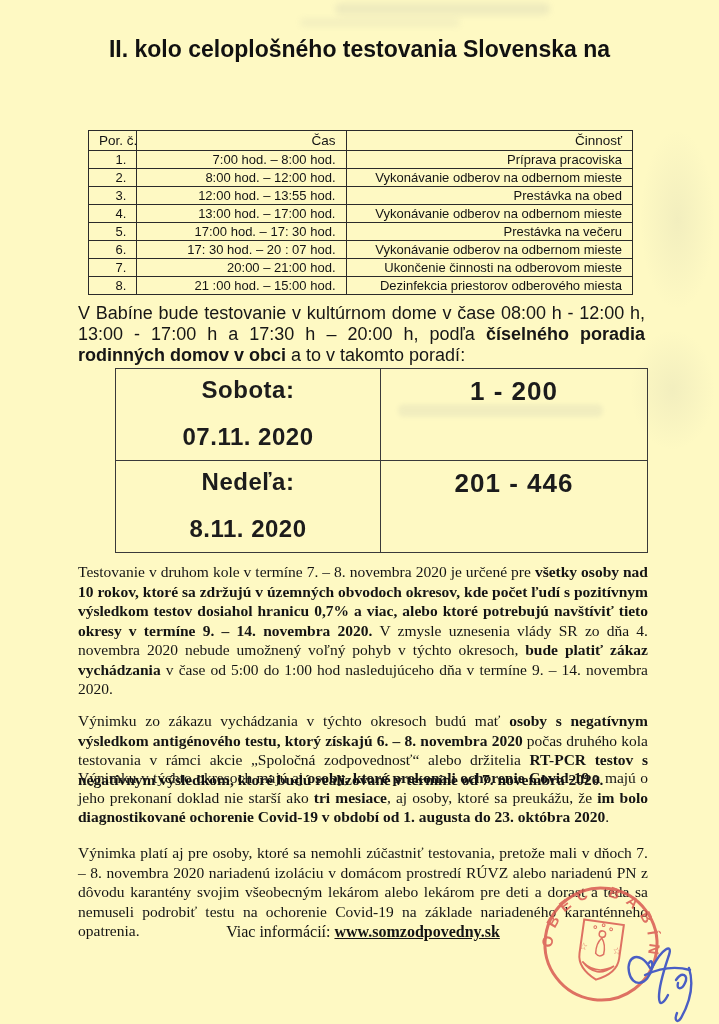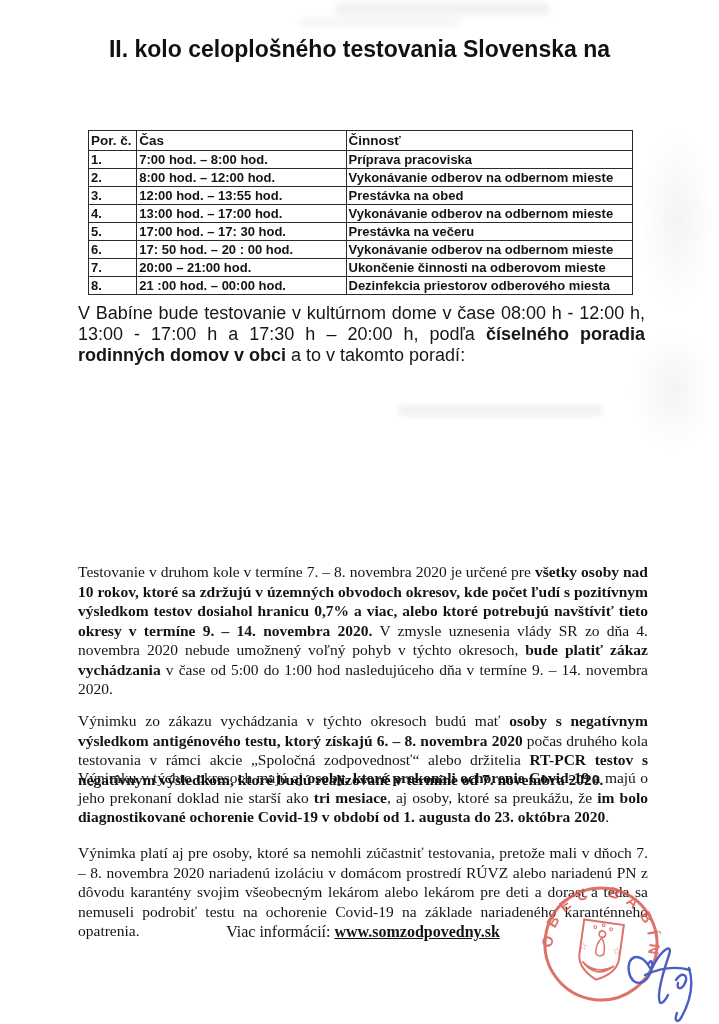--- a/index.html
+++ b/index.html
@@ -1,40 +1,40 @@
 <!DOCTYPE html>
 <html><head>
 <meta charset="utf-8">
 <style>
   * { margin:0; padding:0; box-sizing:border-box; }
   html,body { background:#e8e8e8; }
   .page {
     position:relative; width:719px; height:1024px;
-    background:#ffffff; overflow:hidden; margin:0 auto;
+    background:#fef9c3; overflow:hidden; margin:0 auto;
     color:#1a1a1a;
     font-family:"Liberation Sans", sans-serif;
   }
   
   .smudge { position:absolute; background:#8f959c; filter:blur(3px); border-radius:6px; pointer-events:none; }
   .paper-tint { position:absolute; background:radial-gradient(closest-side, rgba(140,145,150,0.10), rgba(140,145,150,0)); pointer-events:none; }
 
   .doc-title {
     position:absolute; top:32px; left:40px; right:40px;
     text-align:center; font-weight:bold; font-size:23px; line-height:35px;
     color:#111;
   }
 
   
   table.t1 {
     position:absolute; left:88px; top:130px; width:545px;
     border-collapse:collapse; table-layout:fixed;
   }
   table.t1 th, table.t1 td {
-    border:1px solid #2b2b2b; text-align:left; vertical-align:middle;
-    font-weight:bold; font-size:13px; height:18px; padding:0 2px;
+    border:1px solid #2b2b2b; text-align:right; vertical-align:middle;
+    font-weight:normal; font-size:13px; height:18px; padding:0 10px;
     white-space:nowrap; overflow:hidden; color:#141414;
   }
   table.t1 th { height:20px; font-size:13.5px; }
   .c-num { width:45px; } .c-time { width:195px; } .c-act { width:267px; }
 
   .intro {
     position:absolute; left:78px; top:303px; width:567px;
     font-size:18px; line-height:21px; text-align:justify; color:#161616;
   }
 
@@ -113,38 +113,60 @@
       <td>13:00 hod. – 17:00 hod.</td>
       <td>Vykonávanie odberov na odbernom mieste</td>
     </tr>
     <tr>
       <td>5.</td>
       <td>17:00 hod. – 17: 30 hod.</td>
       <td>Prestávka na večeru</td>
     </tr>
     <tr>
       <td>6.</td>
-      <td>17: 50 hod. – 20 : 00 hod.</td>
+      <td>17: 30 hod. – 20 : 07 hod.</td>
       <td>Vykonávanie odberov na odbernom mieste</td>
     </tr>
     <tr>
       <td>7.</td>
       <td>20:00 – 21:00 hod.</td>
       <td>Ukončenie činnosti na odberovom mieste</td>
     </tr>
     <tr>
       <td>8.</td>
-      <td>21 :00 hod. – 00:00 hod.</td>
+      <td>21 :00 hod. – 15:00 hod.</td>
       <td>Dezinfekcia priestorov odberového miesta</td>
     </tr>
   </tbody>
     </table>
 
   <p class="intro"><span>V Babíne bude testovanie v kultúrnom dome v čase 08:00 h - 12:00 h, 13:00 - 17:00 h a 17:30 h – 20:00 h, podľa </span><b>číselného poradia rodinných domov v obci</b><span> a to v takomto poradí:</span></p>
 
+  <table class="t2">
+    <tbody>
+        <tr>
+      <td class="day-cell">
+        <div class="day-inner">
+          <div>Sobota:</div>
+          <div>07.11. 2020</div>
+        </div>
+      </td>
+      <td class="range-cell">1 - 200</td>
+    </tr>
+    <tr>
+      <td class="day-cell">
+        <div class="day-inner">
+          <div>Nedeľa:</div>
+          <div>8.11. 2020</div>
+        </div>
+      </td>
+      <td class="range-cell">201 - 446</td>
+    </tr>
+  </tbody>
+    </table>
 
   <p class="serif-block" id="para1"><span>Testovanie v druhom kole v termíne 7. – 8. novembra 2020 je určené pre </span><b>všetky osoby nad 10 rokov, ktoré sa zdržujú v územných obvodoch okresov, kde počet ľudí s pozitívnym výsledkom testov dosiahol hranicu 0,7% a viac, alebo ktoré potrebujú navštíviť tieto okresy v termíne 9. – 14. novembra 2020.</b><span> V zmysle uznesenia vlády SR zo dňa 4. novembra 2020 nebude umožnený voľný pohyb v týchto okresoch, </span><b>bude platiť zákaz vychádzania</b><span> v čase od 5:00 do 1:00 hod nasledujúceho dňa v termíne 9. – 14. novembra 2020.</span></p>
 
   <p class="serif-block" id="para2"><span>Výnimku zo zákazu vychádzania v týchto okresoch budú mať </span><b>osoby s negatívnym výsledkom antigénového testu, ktorý získajú 6. – 8. novembra 2020</b><span> počas druhého kola testovania v rámci akcie „Spoločná zodpovednosť“ alebo držitelia </span><b>RT-PCR testov s negatívnym výsledkom, ktoré budú realizované v termíne od 7. novembra 2020.</b></p>
 
   <p class="serif-block" id="para3"><span>Výnimku v týchto okresoch majú aj </span><b>osoby, ktoré prekonali ochorenie Covid-19</b><span> a majú o jeho prekonaní doklad nie starší ako </span><b>tri mesiace</b><span>, aj osoby, ktoré sa preukážu, že </span><b>im bolo diagnostikované ochorenie Covid-19 v období od 1. augusta do 23. októbra 2020</b><span>.</span></p>
 
   <p class="serif-block" id="para4"><span>Výnimka platí aj pre osoby, ktoré sa nemohli zúčastniť testovania, pretože mali v dňoch 7. – 8. novembra 2020 nariadenú izoláciu v domácom prostredí RÚVZ alebo nariadenú PN z dôvodu karantény svojim všeobecným lekárom alebo lekárom pre deti a dorast a teda sa nemuseli podrobiť testu na ochorenie Covid-19 na základe nariadeného karanténneho opatrenia.</span></p>
 
   <p class="serif-block more-info"><span>Viac informácií: </span><a href="#">www.somzodpovedny.sk</a></p>

